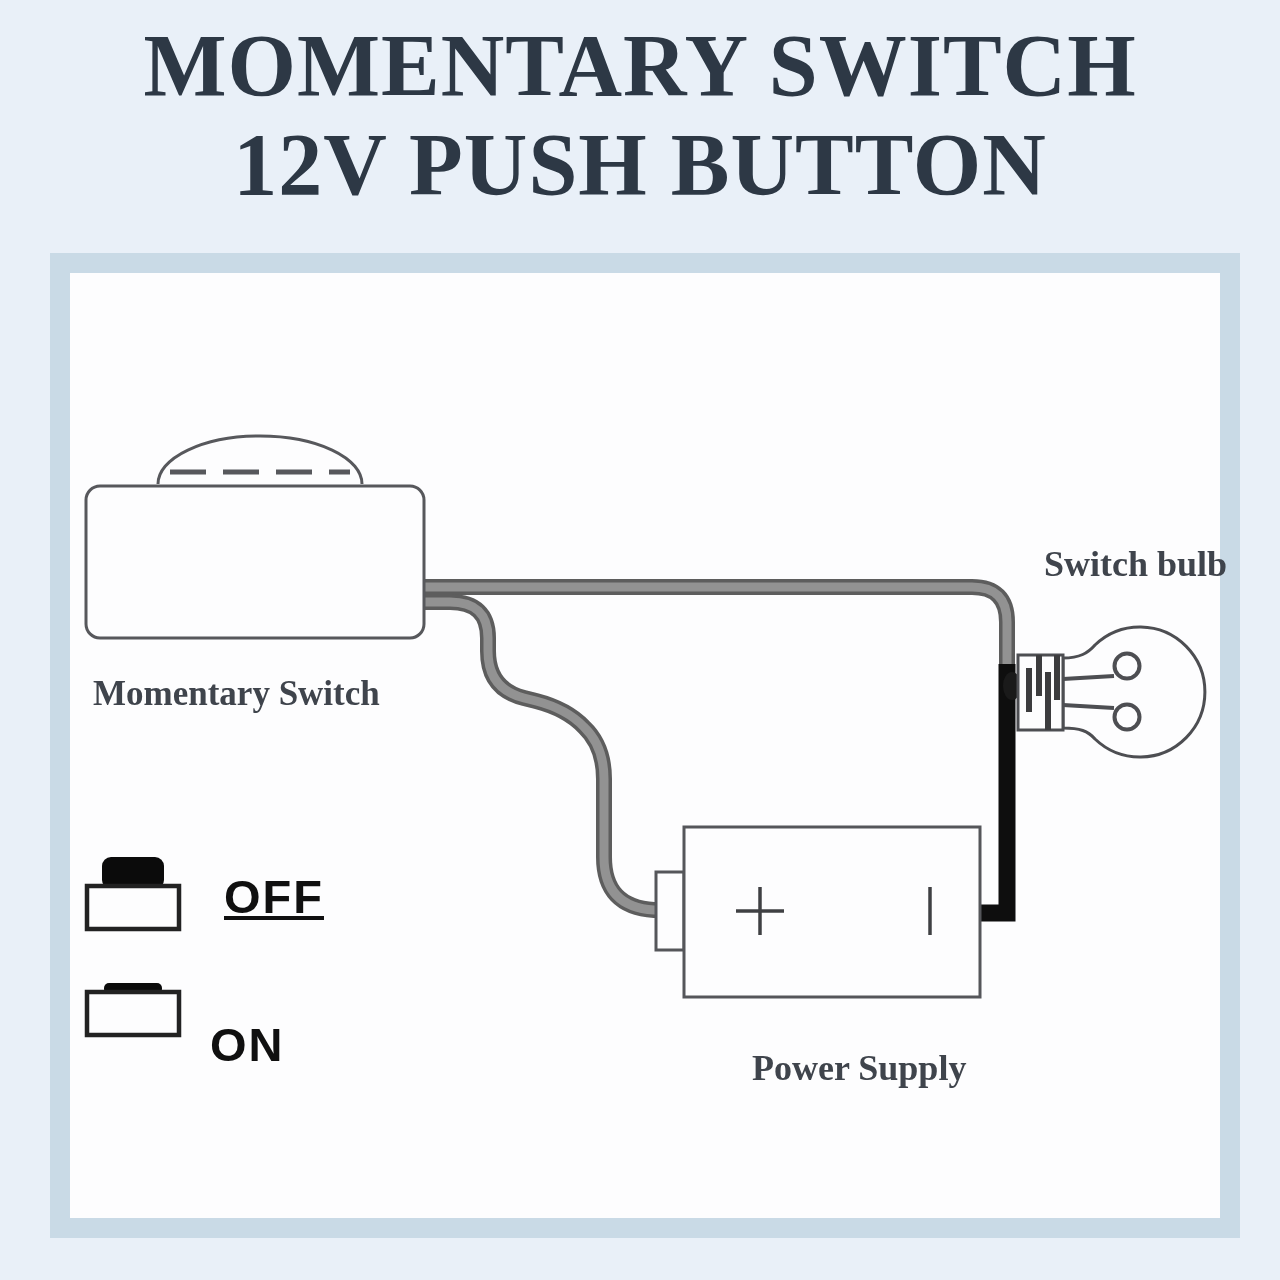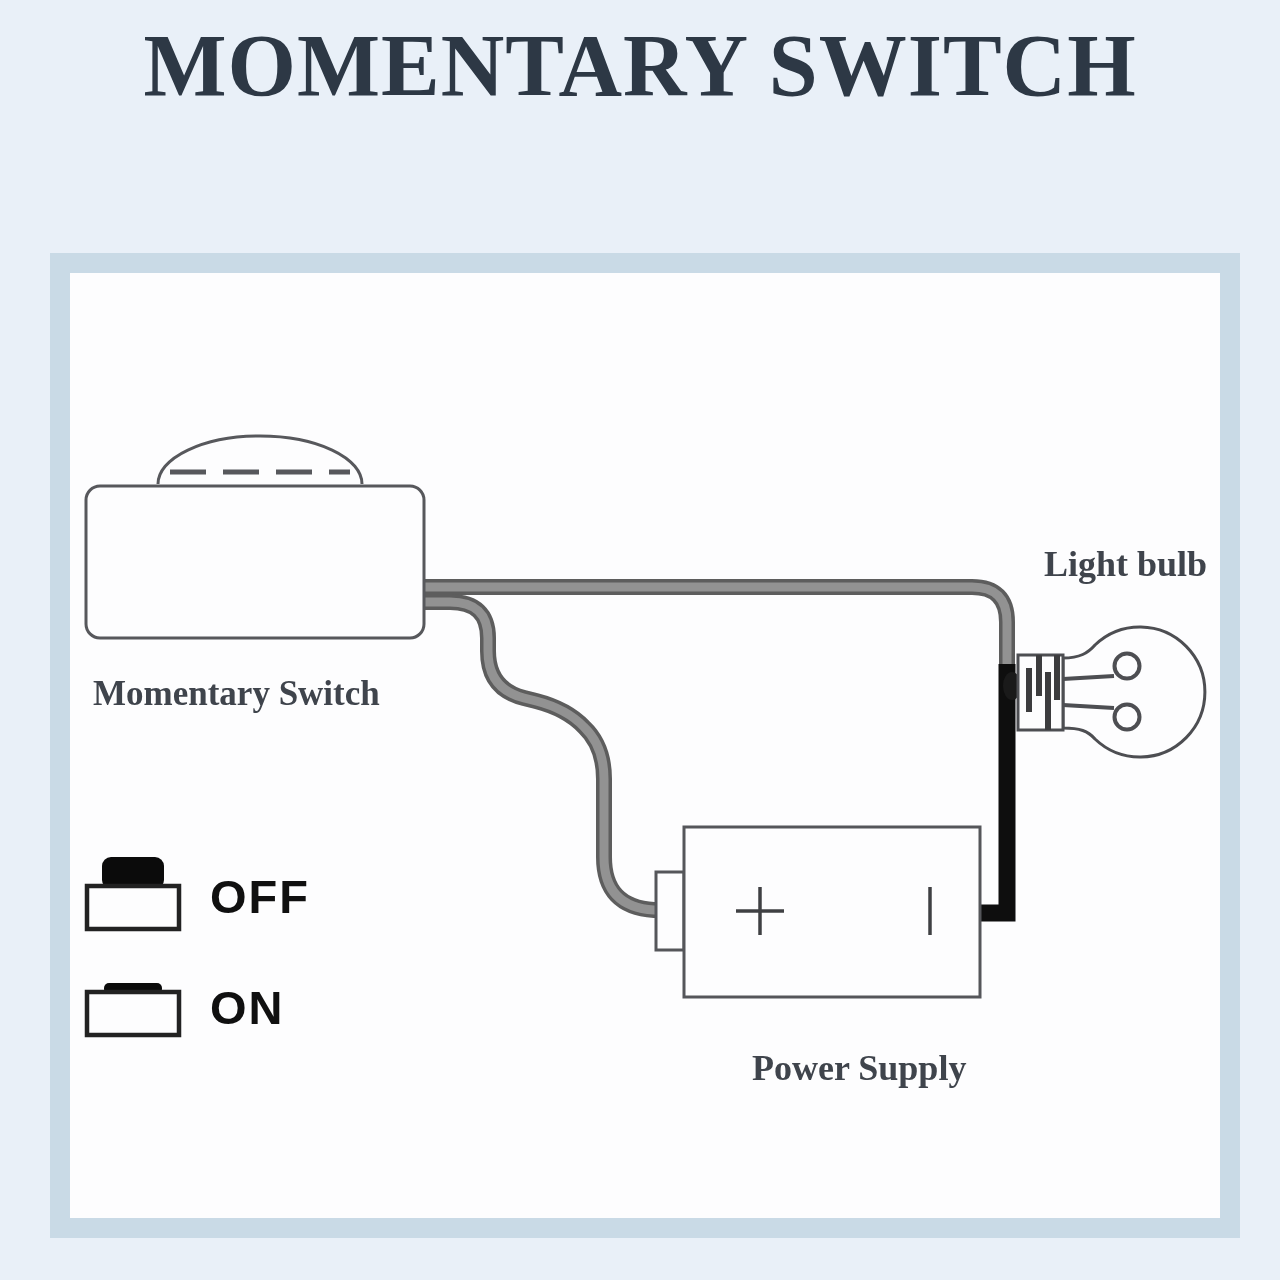--- a/index.html
+++ b/index.html
@@ -32,20 +32,21 @@
   .lbl-sans{
     font-family:"Liberation Sans", sans-serif;
     font-weight:700;font-size:47px;color:#101010;letter-spacing:2px;
   }
 </style>
 </head>
 <body>
 
 <div class="title">
   <div>MOMENTARY SWITCH</div>
+  <div>12V PUSH BUTTON</div>
 </div>
 
 <div class="panel"></div>
 
 <svg class="diagram-svg" viewBox="0 0 1280 1280">
 
   <g>
     <path d="M 424 587 L 972 587 Q 1007 587 1007 622 L 1007 678" fill="none" stroke="#5d5d5d" stroke-width="16" stroke-linejoin="round"></path>
     <path d="M 424 587 L 972 587 Q 1007 587 1007 622 L 1007 678" fill="none" stroke="#929292" stroke-width="9" stroke-linejoin="round"></path>
   </g>
@@ -93,19 +94,19 @@
   </g>
 
   <g>
     <rect x="104" y="983" width="58" height="11" rx="5" fill="#0b0b0b"></rect>
     <rect x="87" y="992" width="92" height="43" fill="#fdfdfe" stroke="#222222" stroke-width="4.5"></rect>
   </g>
 </svg>
 
 <div class="lbl lbl-serif35" style="left:93px;top:674px;">Momentary Switch</div>
 
-<div class="lbl lbl-serif36" style="left:1044px;top:543px;">Light bulb</div>
+<div class="lbl lbl-serif36" style="left:1044px;top:543px;">Switch bulb</div>
 
 <div class="lbl lbl-serif36" style="left:737px;top:1047px;margin-left:15px;">Power Supply</div>
 
-<div class="lbl lbl-sans" style="left:210px;top:869px;">OFF</div>
+<div class="lbl lbl-sans" style="left:224px;top:869px;text-decoration:underline;">OFF</div>
 
-<div class="lbl lbl-sans" style="left:210px;top:980px;">ON</div>
+<div class="lbl lbl-sans" style="left:210px;top:1017px;">ON</div>
 
 </body></html>

